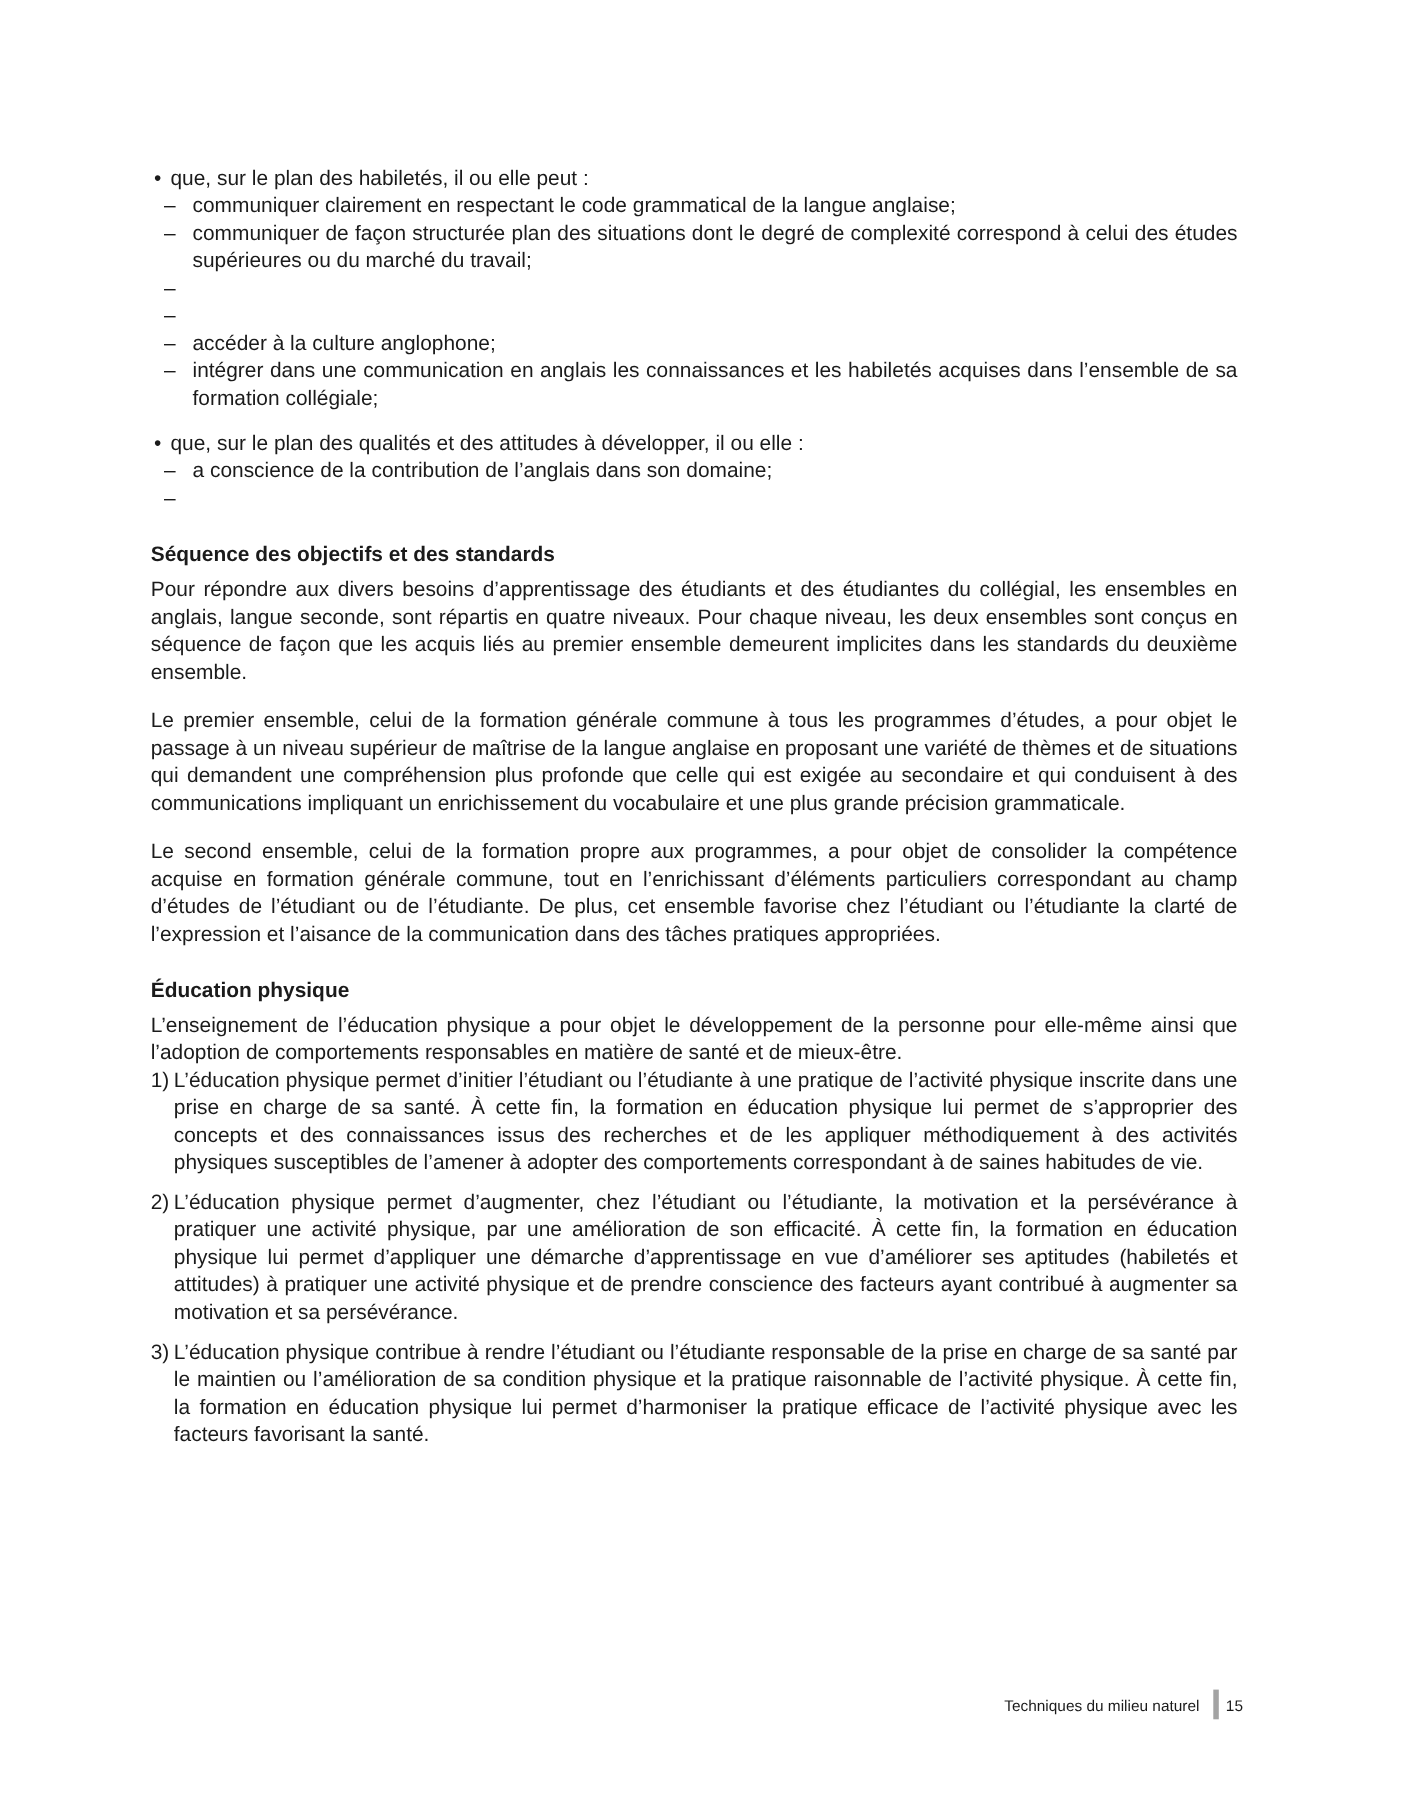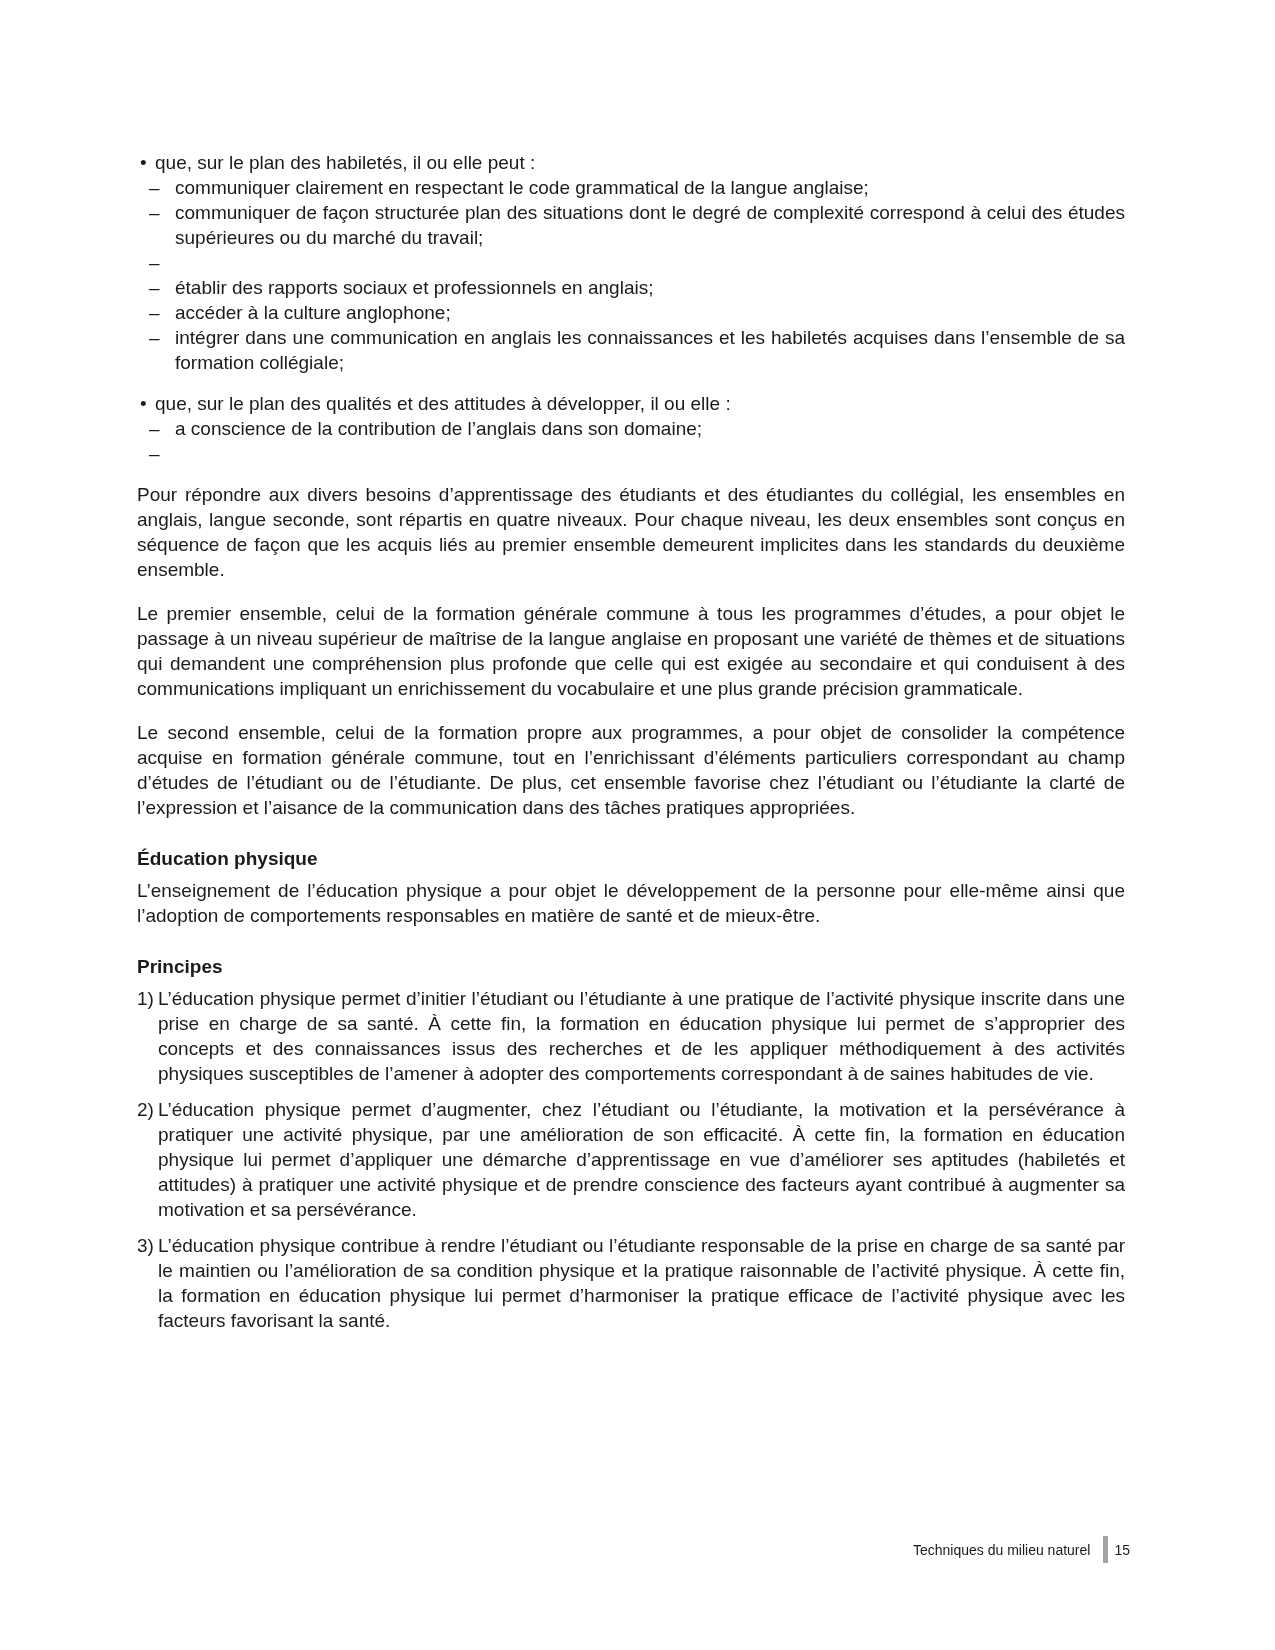--- a/index.html
+++ b/index.html
@@ -79,21 +79,20 @@
       </div>
       <div class="dash-row">
         <span class="dash-marker">–</span>
         <p>communiquer de façon structurée plan des situations dont le degré de complexité correspond à celui des études supérieures ou du marché du travail;</p>
       </div>
       <div class="dash-row">
         <span class="dash-marker">–</span>
       </div>
       <div class="dash-row">
         <span class="dash-marker">–</span>
-        <p>établir des rapports sociaux et professionnels en anglais;</p>
       </div>
       <div class="dash-row">
         <span class="dash-marker">–</span>
         <p>accéder à la culture anglophone;</p>
       </div>
       <div class="dash-row">
         <span class="dash-marker">–</span>
         <p>intégrer dans une communication en anglais les connaissances et les habiletés acquises dans l’ensemble de sa formation collégiale;</p>
       </div>
     </section>
@@ -106,32 +105,32 @@
       <div class="dash-row">
         <span class="dash-marker">–</span>
         <p>a conscience de la contribution de l’anglais dans son domaine;</p>
       </div>
       <div class="dash-row">
         <span class="dash-marker">–</span>
       </div>
     </section>
 
     <section>
+      <h2 class="heading">Séquence des objectifs et des standards</h2>
       <p class="para">Pour répondre aux divers besoins d’apprentissage des étudiants et des étudiantes du collégial, les ensembles en anglais, langue seconde, sont répartis en quatre niveaux. Pour chaque niveau, les deux ensembles sont conçus en séquence de façon que les acquis liés au premier ensemble demeurent implicites dans les standards du deuxième ensemble.</p>
       <p class="para">Le premier ensemble, celui de la formation générale commune à tous les programmes d’études, a pour objet le passage à un niveau supérieur de maîtrise de la langue anglaise en proposant une variété de thèmes et de situations qui demandent une compréhension plus profonde que celle qui est exigée au secondaire et qui conduisent à des communications impliquant un enrichissement du vocabulaire et une plus grande précision grammaticale.</p>
       <p class="para">Le second ensemble, celui de la formation propre aux programmes, a pour objet de consolider la compétence acquise en formation générale commune, tout en l’enrichissant d’éléments particuliers correspondant au champ d’études de l’étudiant ou de l’étudiante. De plus, cet ensemble favorise chez l’étudiant ou l’étudiante la clarté de l’expression et l’aisance de la communication dans des tâches pratiques appropriées.</p>
     </section>
 
     <section>
       <h2 class="heading">Éducation physique</h2>
       <p class="para">L’enseignement de l’éducation physique a pour objet le développement de la personne pour elle-même ainsi que l’adoption de comportements responsables en matière de santé et de mieux-être.</p>
     </section>
 
     <section>
-      <h2 class="heading">Principes</h2>
       <div class="num-row">
         <span class="num">1)</span>
         <p>L’éducation physique permet d’initier l’étudiant ou l’étudiante à une pratique de l’activité physique inscrite dans une prise en charge de sa santé. À cette fin, la formation en éducation physique lui permet de s’approprier des concepts et des connaissances issus des recherches et de les appliquer méthodiquement à des activités physiques susceptibles de l’amener à adopter des comportements correspondant à de saines habitudes de vie.</p>
       </div>
       <div class="num-row">
         <span class="num">2)</span>
         <p>L’éducation physique permet d’augmenter, chez l’étudiant ou l’étudiante, la motivation et la persévérance à pratiquer une activité physique, par une amélioration de son efficacité. À cette fin, la formation en éducation physique lui permet d’appliquer une démarche d’apprentissage en vue d’améliorer ses aptitudes (habiletés et attitudes) à pratiquer une activité physique et de prendre conscience des facteurs ayant contribué à augmenter sa motivation et sa persévérance.</p>
       </div>
       <div class="num-row">
         <span class="num">3)</span>

